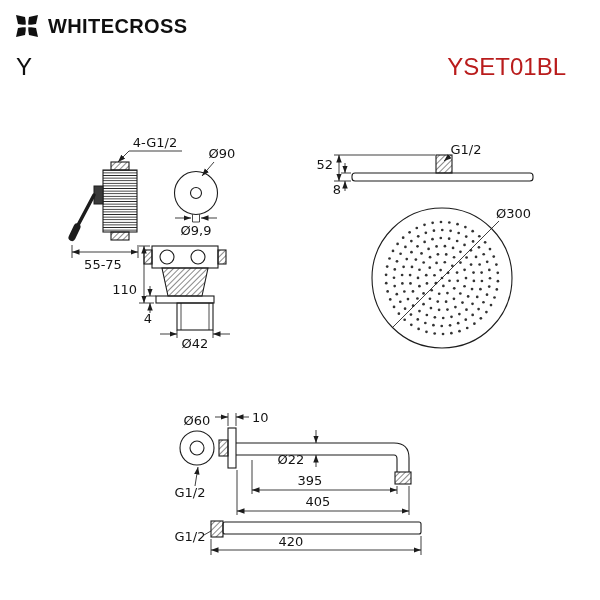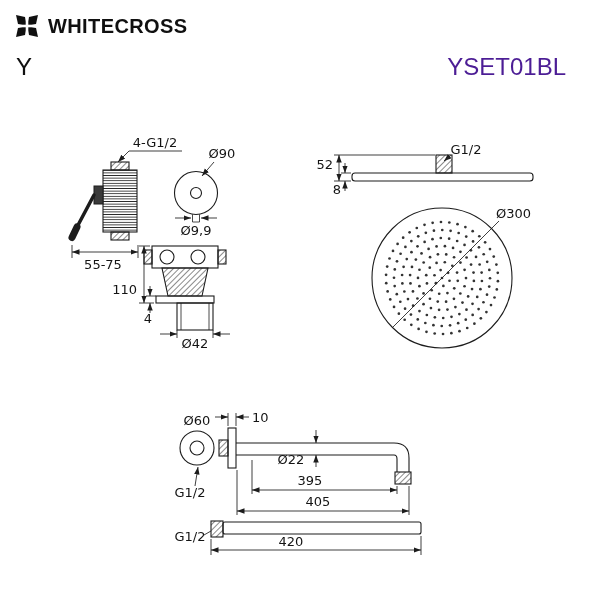--- a/index.html
+++ b/index.html
@@ -2,21 +2,21 @@
 <html><head>
 <meta charset="utf-8">
 <style>
   html,body{margin:0;padding:0;background:#ffffff;}
   .page{position:relative;width:600px;height:600px;background:#ffffff;overflow:hidden;
         font-family:"Liberation Sans",sans-serif;color:#141414;}
   .header{position:absolute;top:0;left:0;width:100%;z-index:2;}
   .logo-row{position:absolute;top:13px;left:14px;display:flex;align-items:center;gap:8px;}
   .brand{font-size:20px;font-weight:700;letter-spacing:0.4px;color:#101010;}
   .series{position:absolute;top:53px;left:16px;font-size:24px;font-weight:500;color:#101010;}
-  .model{position:absolute;top:53px;right:34px;font-size:24px;font-weight:500;color:#4c1d95;}
+  .model{position:absolute;top:53px;right:34px;font-size:24px;font-weight:500;color:#b91c1c;}
   svg.drawing{position:absolute;top:0;left:0;z-index:1;}
   svg .ln{stroke:#1c1c1c;fill:none;stroke-width:1.1;}
   svg .lnS{stroke:#1c1c1c;stroke-width:1.1;} 
   svg .dim{stroke:#1c1c1c;stroke-width:0.85;fill:none;}
   svg .thin{stroke:#1c1c1c;stroke-width:0.8;fill:none;}
   svg text{font-family:"DejaVu Sans","Liberation Sans",sans-serif;font-size:13px;fill:#141414;}
 </style>
 </head>
 <body>
 

